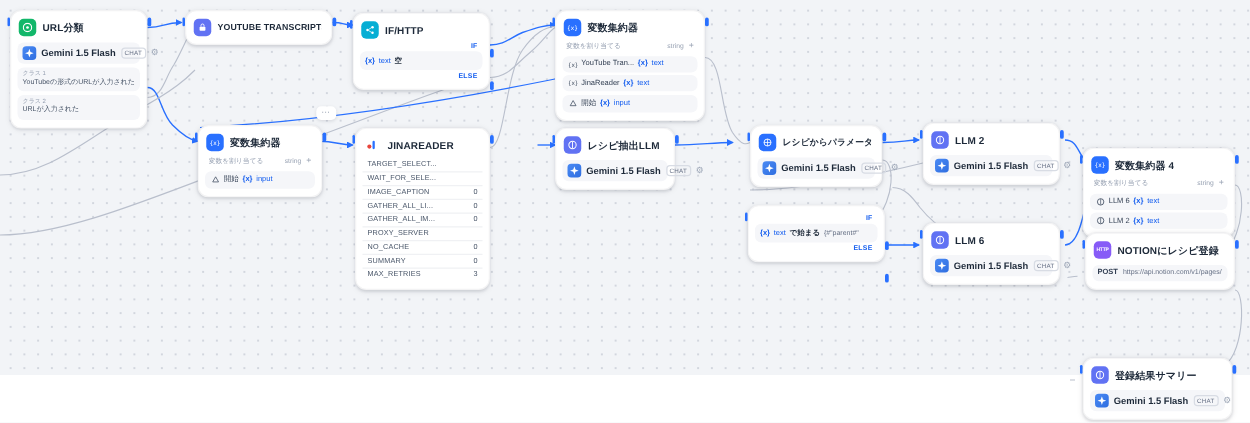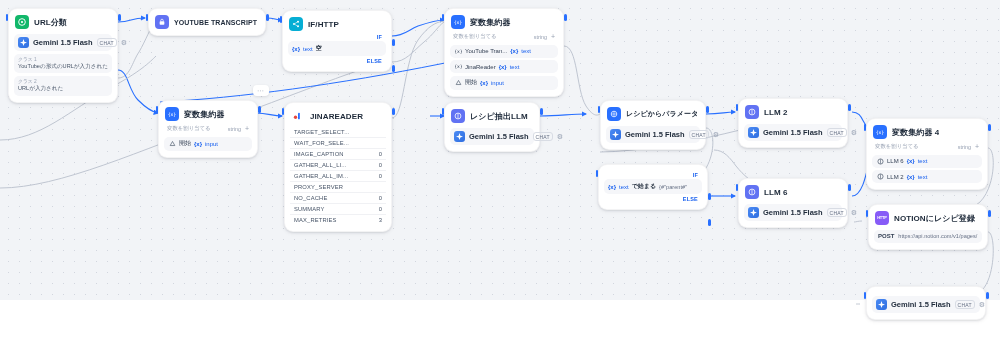--- a/index.html
+++ b/index.html
@@ -523,38 +523,47 @@
             <circle cx="6" cy="6" r="4.4" fill="none" stroke="#475467" stroke-width="1.2"></circle>
             <path d="M6 2.2 V9.8" stroke="#475467" stroke-width="1"></path>
           </svg>
         </span>
       <span class="var-src">LLM 2</span>
       <span class="var-x">{x}</span>
       <span class="var-field">text</span>
     </div>
   </div>
 
-  <div class="node" style="left:868px; top:204px; width:120px;">
+  <div class="node" style="left:868px; top:186px; width:120px;">
     <span class="port left"></span>
     <span class="port right"></span>
     <div class="node-head">
       <span class="node-ico" style="background:#875bf7; font-size:4px; font-weight:bold;">
         <span style="font-size:4px; color:#fff; letter-spacing:-0.2px;">HTTP</span>
       </span>
       <span class="node-title">NOTIONにレシピ登録</span>
     </div>
     <div class="http-row">
       <span class="http-method">POST</span>
       <span class="http-url">https://api.notion.com/v1/pages/</span>
     </div>
   </div>
 
   <div class="node" style="left:866px; top:286px; width:120px;">
     <span class="port left"></span>
     <span class="port right"></span>
+    <div class="node-head">
+      <span class="node-ico" style="background:#6172f3;">
+        <svg width="8" height="8" viewBox="0 0 12 12">
+            <circle cx="6" cy="6" r="4.4" fill="none" stroke="#fff" stroke-width="1.2"></circle>
+            <path d="M6 2.2 V9.8" stroke="#fff" stroke-width="1.1"></path>
+          </svg>
+      </span>
+      <span class="node-title">登録結果サマリー</span>
+    </div>
     <div class="model-row">
       <span class="model-ico">
         <svg width="7" height="7" viewBox="0 0 12 12">
             <path d="M6 0 L7.5 4.5 L12 6 L7.5 7.5 L6 12 L4.5 7.5 L0 6 L4.5 4.5 Z" fill="#fff"></path>
           </svg>
       </span>
       <span class="model-name">Gemini 1.5 Flash</span>
       <span class="model-badge">CHAT</span>
       <span class="model-gear">⚙</span>
     </div>

